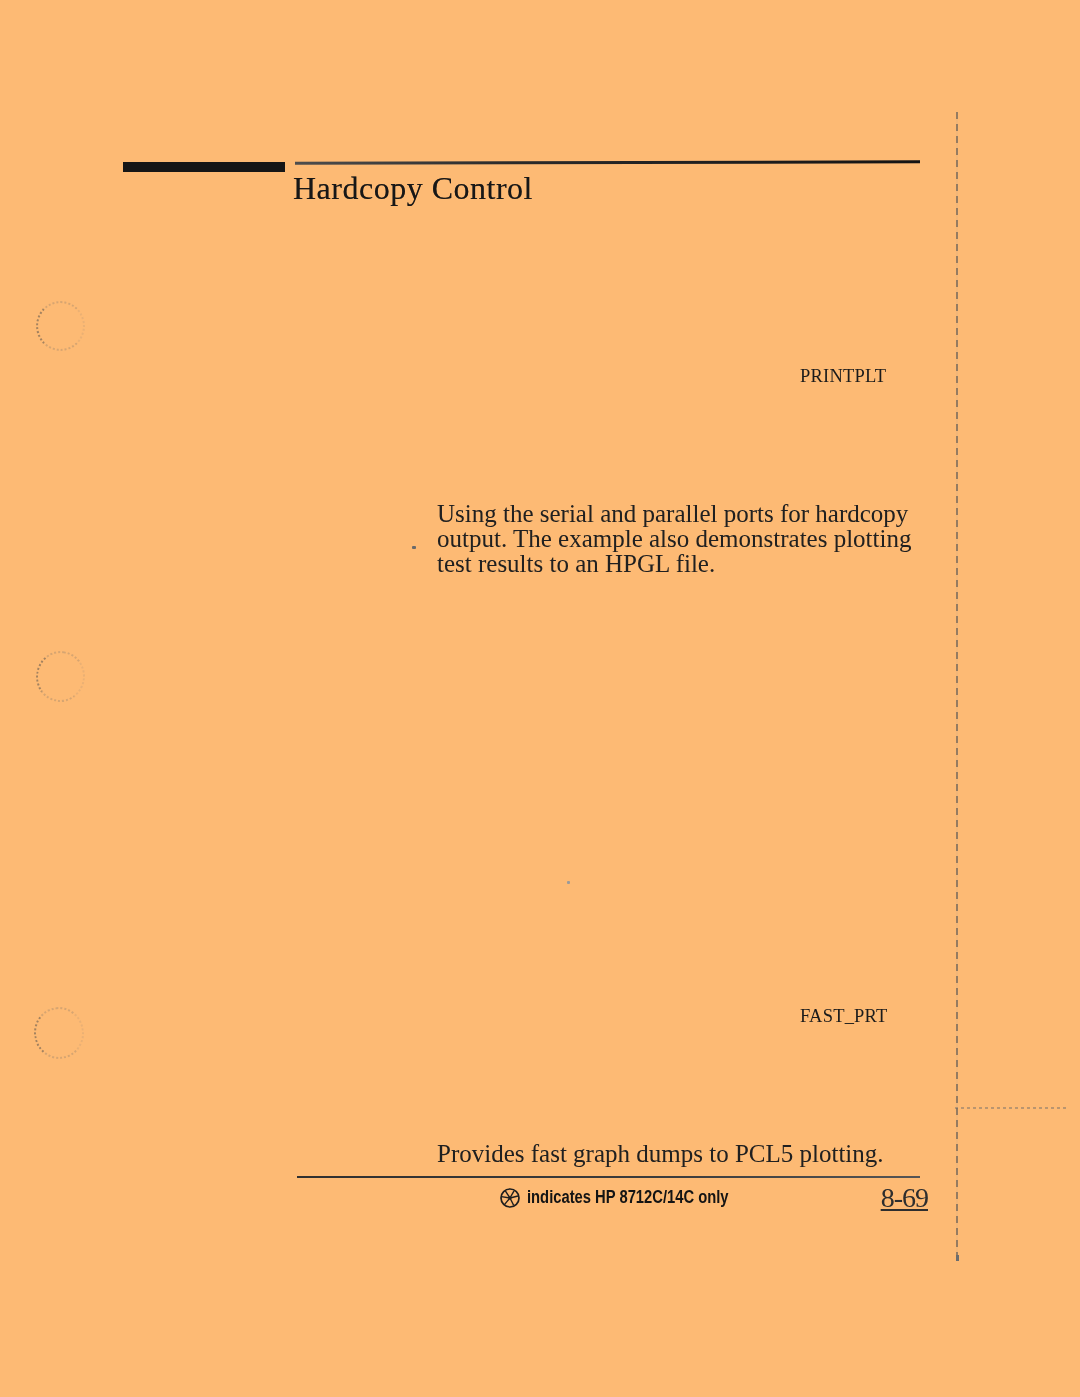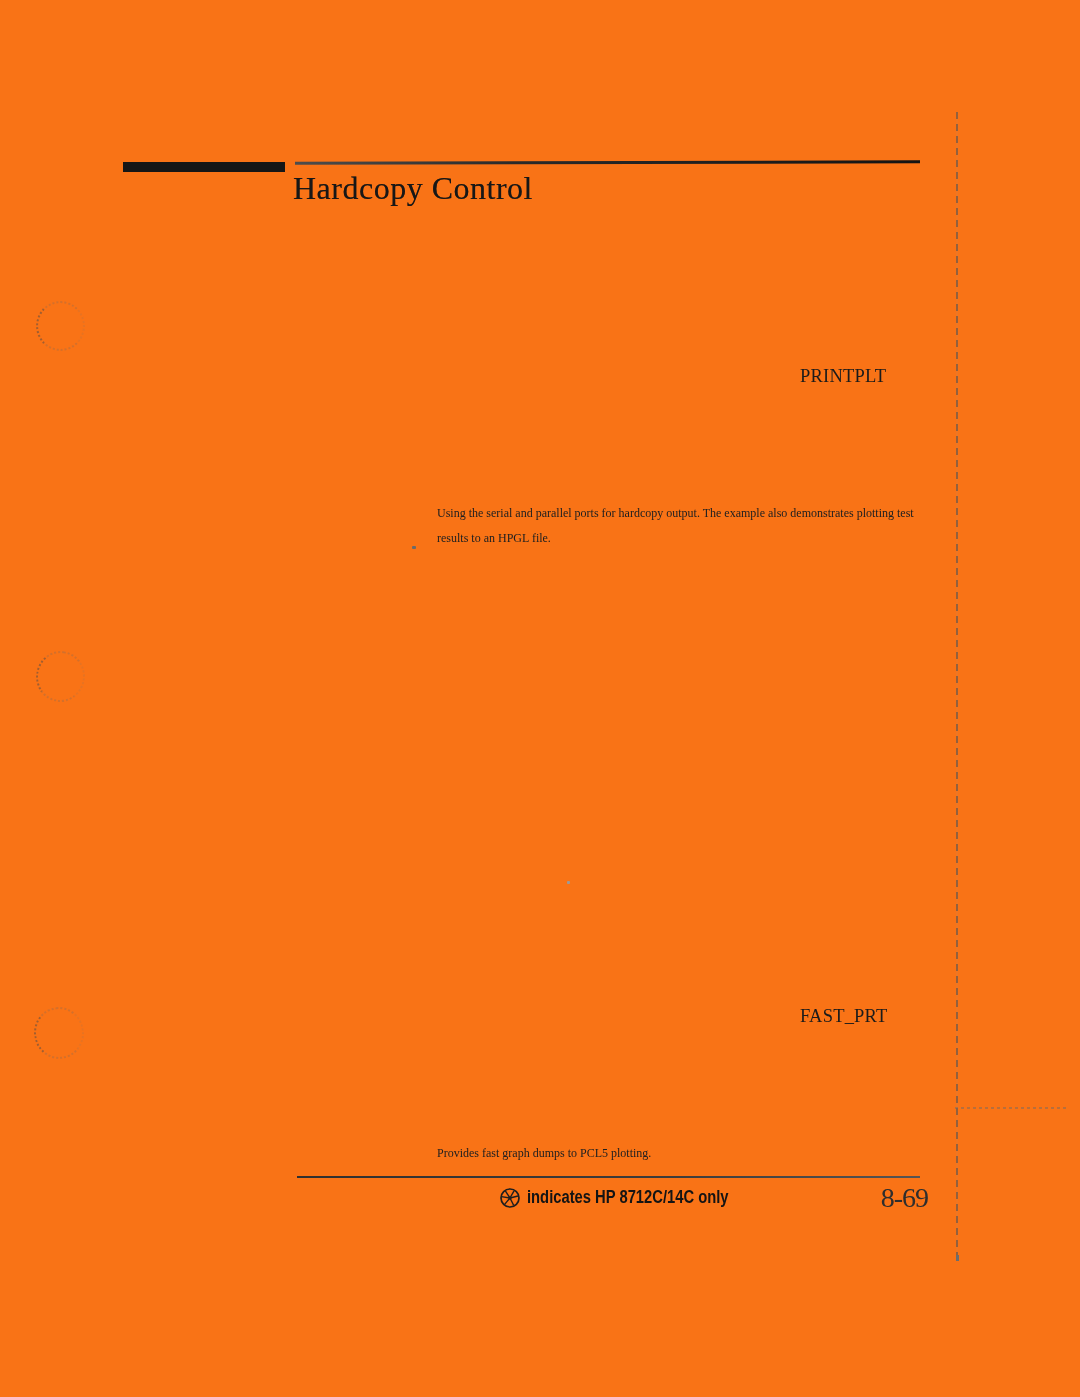--- a/index.html
+++ b/index.html
@@ -1,20 +1,20 @@
 <!DOCTYPE html>
 <html><head>
 <meta charset="utf-8">
 <style>
   html, body { margin: 0; padding: 0; background: #e8e8e8; }
   #page {
     position: relative;
     width: 1080px;
     height: 1397px;
-    background: #f97316;
+    background: #fdba74;
     overflow: hidden;
     font-family: "Liberation Serif", serif;
     color: #1c1c1c;
   }
 
   
   .black-bar {
     position: absolute;
     left: 123px; top: 162px;
     width: 162px; height: 10px;
@@ -53,21 +53,21 @@
     width: 137px;
     flex: 0 0 137px;
     font-size: 18.5px;
     line-height: 25px;
     letter-spacing: 0.2px;
     color: #1b1b1b;
   }
   .description {
     width: 500px;
     flex: 0 0 500px;
-    font-size: 12px;
+    font-size: 25px;
     line-height: 25px;
     color: #202020;
   }
 
   
   .footer-rule {
     position: absolute;
     left: 297px; top: 1176px;
     width: 623px; height: 2px;
     background: linear-gradient(90deg, #303030 0%, #3c3c3c 60%, #555 100%);
@@ -89,20 +89,21 @@
     white-space: nowrap;
   }
   .page-number {
     position: absolute;
     left: 858px; top: 1182px;
     width: 70px;
     text-align: right;
     font-size: 28px;
     letter-spacing: -1px;
     color: #2e2e2e;
+    text-decoration: underline;
   }
 
   
   .v-dashed-line {
     position: absolute;
     left: 956px; top: 112px;
     width: 2px; height: 1148px;
     background: repeating-linear-gradient(
       to bottom,
       rgba(85,85,85,0.62) 0px, rgba(85,85,85,0.62) 7px,

